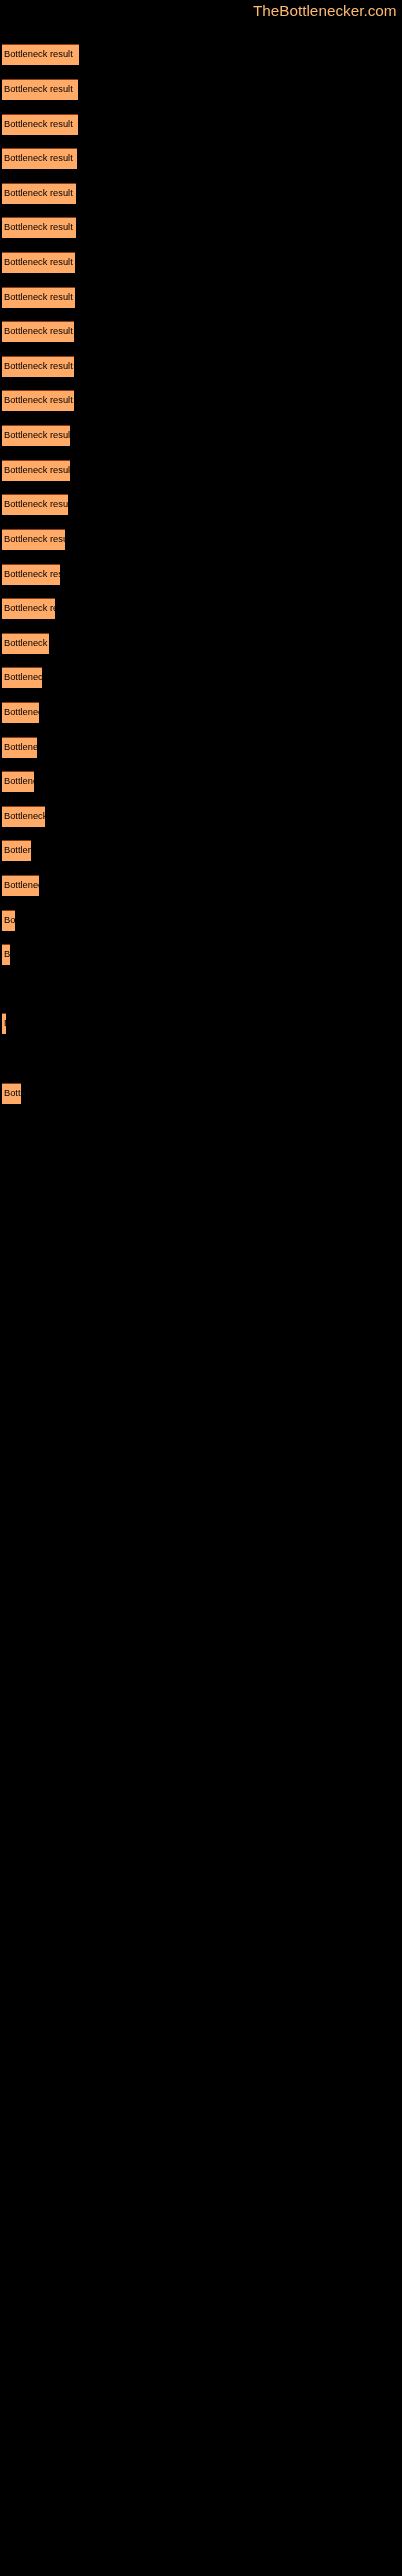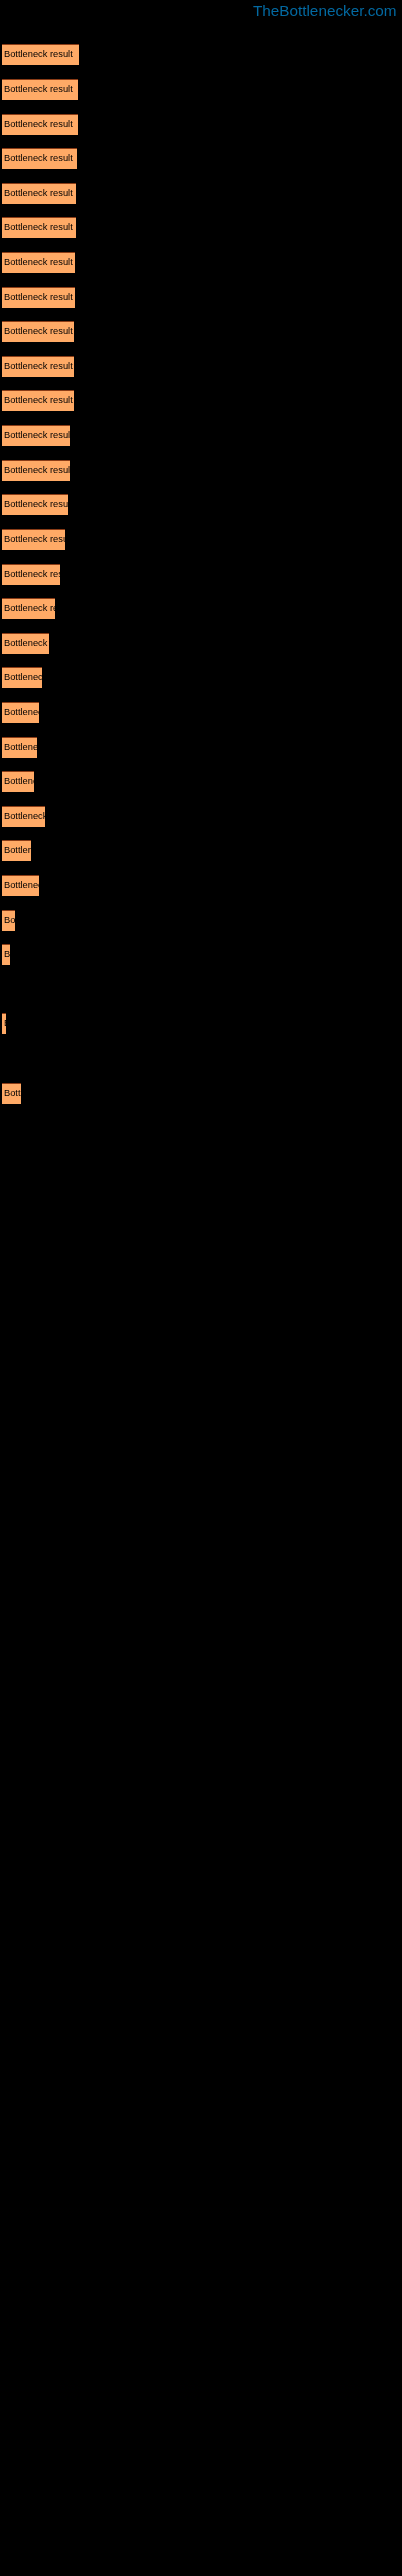--- a/index.html
+++ b/index.html
@@ -18,21 +18,21 @@
     position: relative;
     width: 403px;
     height: 2576px;
     background: #000000;
   }
   #site-title {
     position: absolute;
     right: 6.4px;
     top: 1.6px;
     font-size: 15.3px;
-    color: #0369a1;
+    color: #fdba74;
     letter-spacing: 0px;
     white-space: nowrap;
     font-family: "Liberation Sans", sans-serif;
   }
   #bars-layer {
     position: absolute;
     left: 0;
     top: 0;
     width: 403px;
     height: 2004px;

